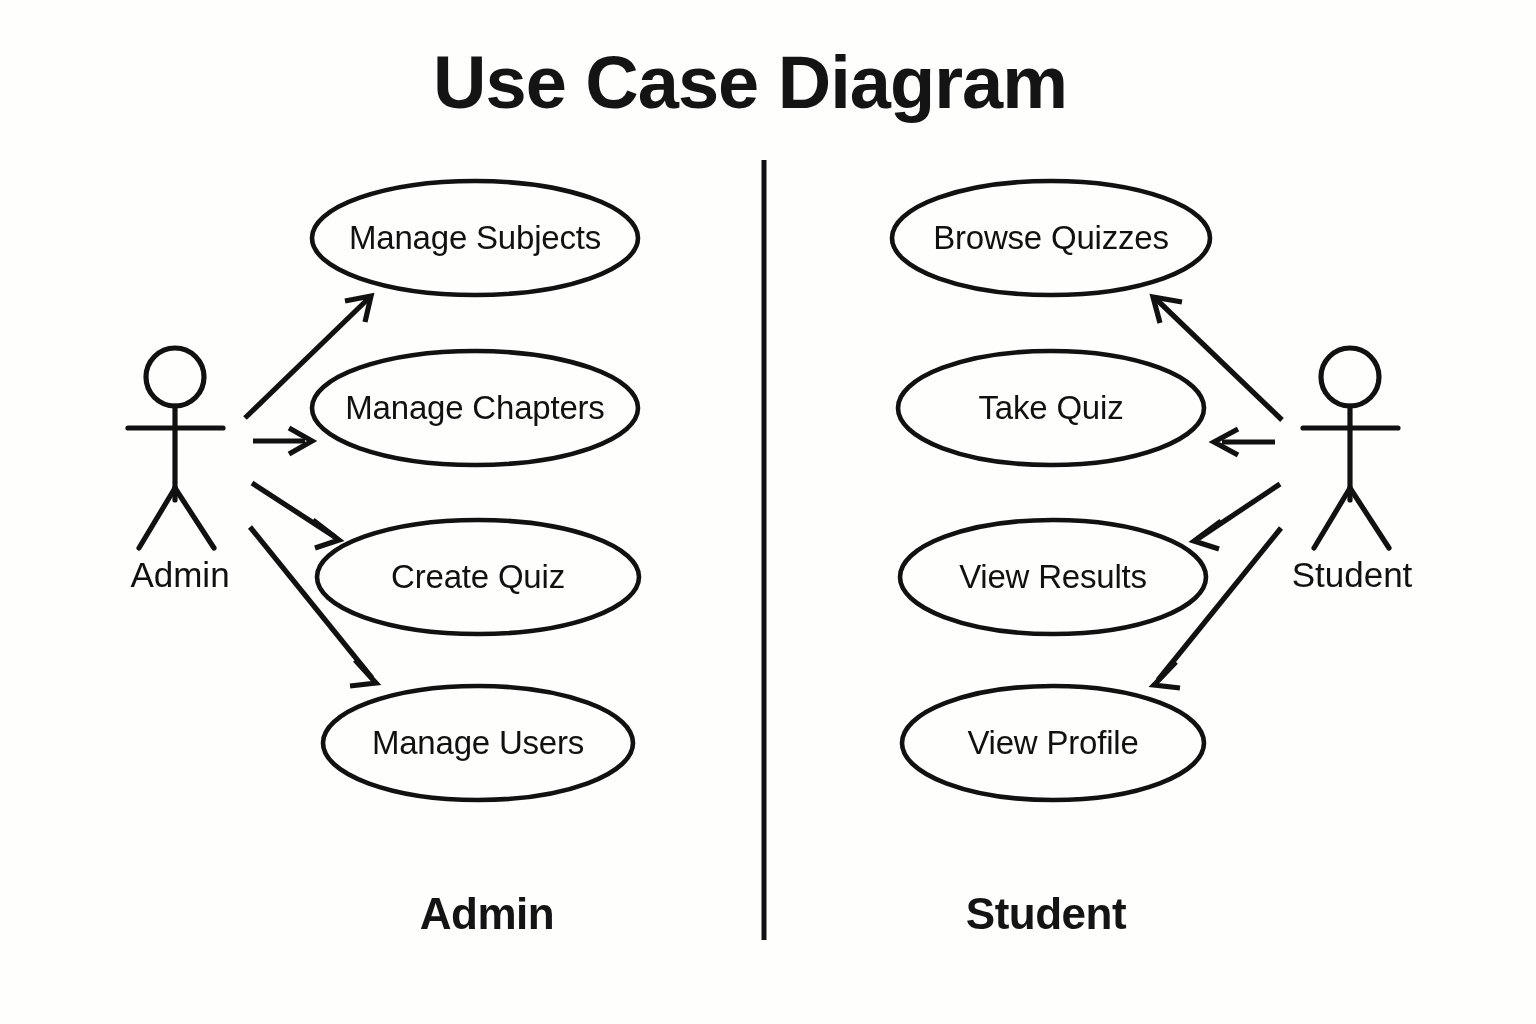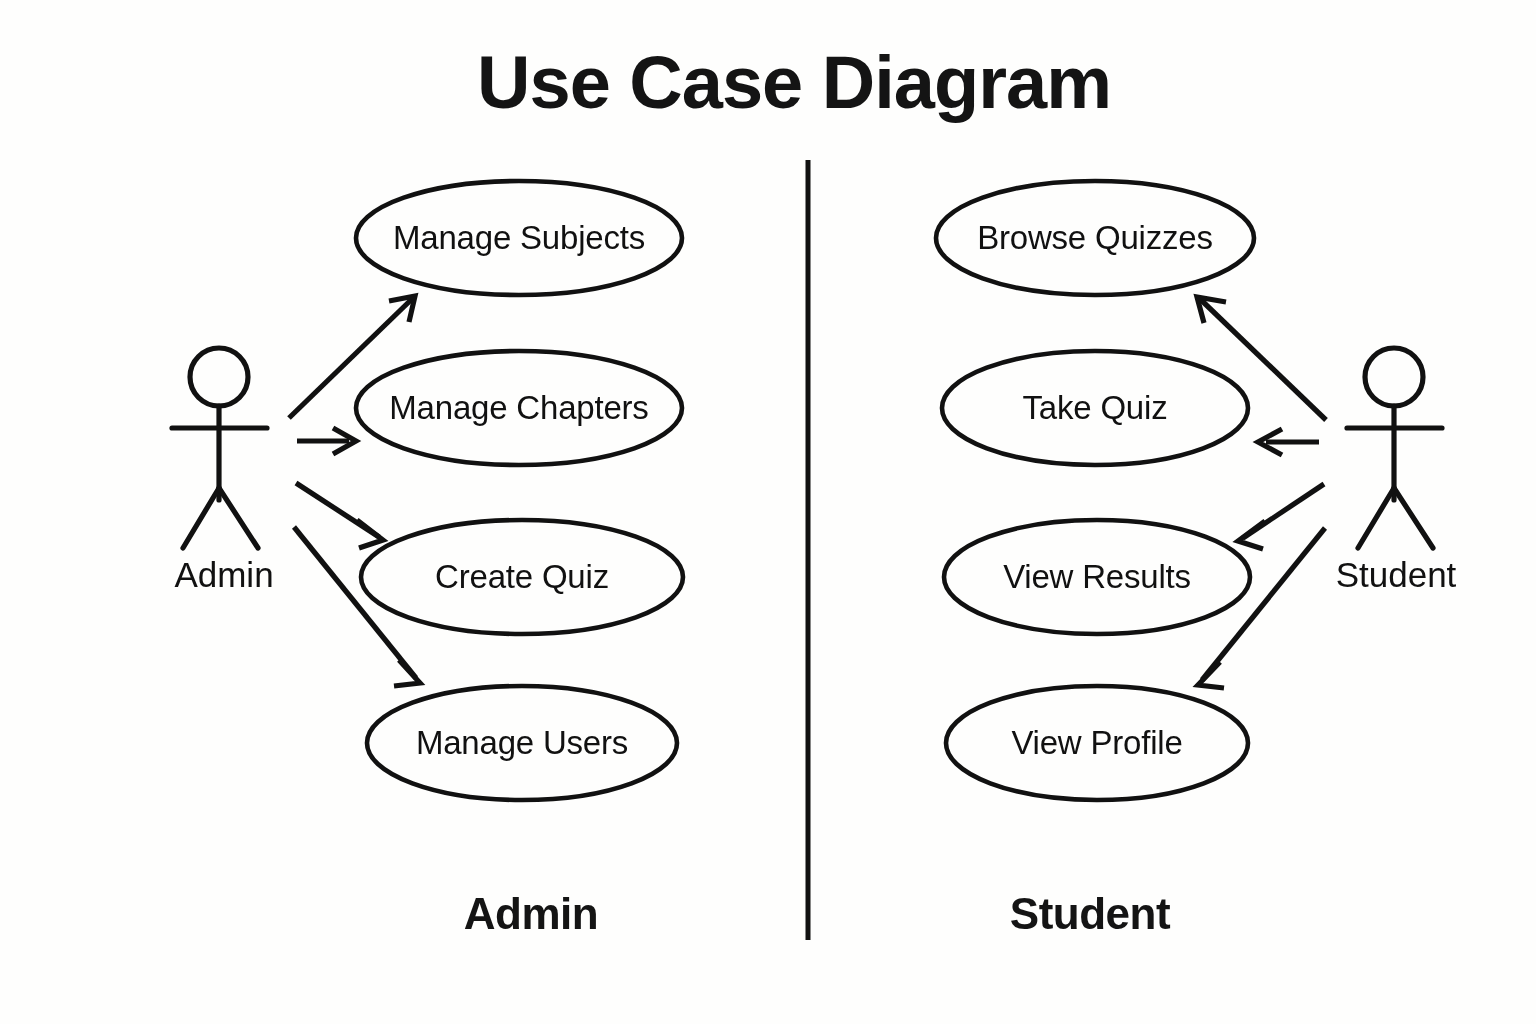--- a/index.html
+++ b/index.html
@@ -12,21 +12,20 @@
     width: 1536px;
     height: 1024px;
     overflow: hidden;
     font-family: "Liberation Sans", sans-serif;
   }
   #canvas-wrap {
     position: relative;
     width: 1408px;
     height: 1024px;
     background: #fefefd;
-    margin-left: 44px;
   }
   svg#diagram {
     display: block;
     width: 1536px;
     height: 1024px;
   }
   .ellipse-shape {
     fill: #fefefd;
     stroke: #111111;
     stroke-width: 4.6;

